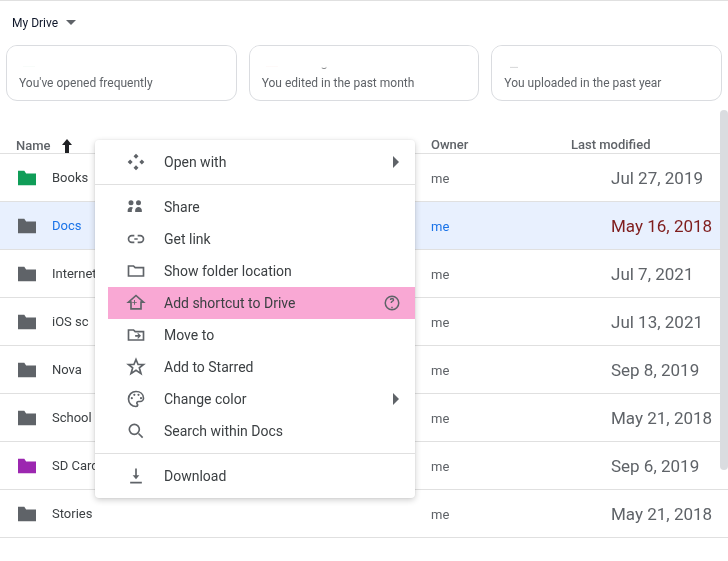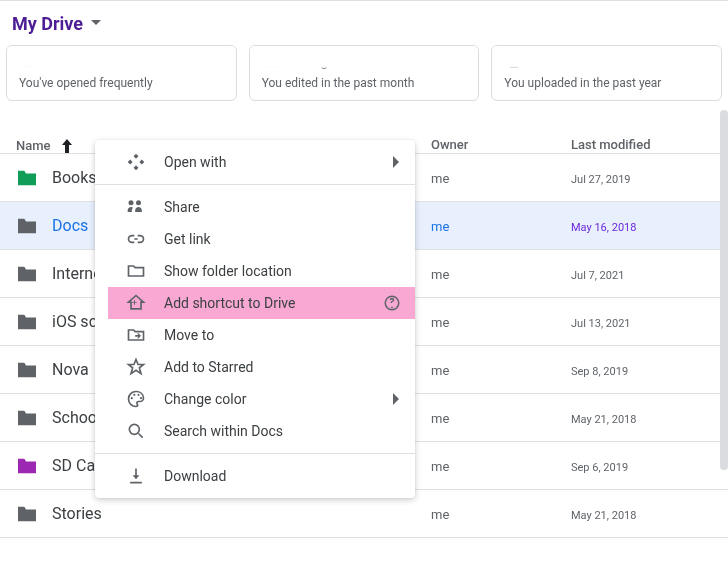--- a/index.html
+++ b/index.html
@@ -1,49 +1,49 @@
 <!DOCTYPE html>
 <html><head>
   <meta charset="utf-8">
   <style>
     * { margin: 0; padding: 0; box-sizing: border-box; font-family: Roboto, 'Segoe UI', Arial, sans-serif; }
     body { width: 728px; height: 561px; background: #fff; position: relative; overflow: hidden; }
     .top-border { border-top: 1px solid #e0e0e0; }
 
     .page-header { display: flex; align-items: center; padding: 4px 10px 4px 12px; height: 44px; }
-    .page-title { font-size: 18px; color: #4c1d95; font-weight: 700; }
+    .page-title { font-size: 12px; color: #0f172a; font-weight: 400; }
     .pg-dd { margin-left: 8px; }
 
     .cards-row { display: flex; gap: 12px; padding: 0 6px 6px; }
-    .card { flex: 1; border: 1px solid #dadce0; border-radius: 6px; padding: 6px 12px 10px; min-height: 52px; position: relative; overflow: hidden; }
+    .card { flex: 1; border: 1px solid #dadce0; border-radius: 11px; padding: 6px 12px 10px; min-height: 52px; position: relative; overflow: hidden; }
     .card-title-row { display: flex; align-items: center; height: 18px; overflow: hidden; }
     .card-icon-slot { width: 20px; height: 18px; margin-right: 10px; display: flex; align-items: center; justify-content: center; }
     .card-title { font-size: 13px; color: #3c4043; white-space: nowrap; overflow: hidden; text-overflow: ellipsis; }
     .card-sub { margin-top: 6px; font-size: 12px; color: #5f6368; }
     .card-trunc { position: absolute; left: 0; top: 0; right: 0; height: 24px; background: linear-gradient(#fff 85%, rgba(255,255,255,0)); pointer-events: none; }
 
     .list-head { display: flex; align-items: flex-end; height: 40px; padding: 0 6px; margin-top: 6px; }
     .col-name { flex: 0 0 425px; display: flex; align-items: center; padding-left: 10px; }
     .col-owner { flex: 0 0 140px; }
     .col-mod { flex: 1; }
     .head-lbl { font-size: 13px; color: #5f6368; font-weight: 500; }
     .arrow-up { margin-left: 10px; }
 
     .rows { border-top: 1px solid #e0e0e0; }
     .row { display: flex; align-items: center; height: 48px; border-bottom: 1px solid #e0e0e0; padding: 0 6px; }
     .row .col-name { display: flex; align-items: center; gap: 14px; }
-    .row .fname { font-size: 16px; color: #3c4043; }
+    .row .fname { font-size: 13px; color: #3c4043; }
     .row .owner { font-size: 13px; color: #5f6368; }
-    .row .modv { font-size: 11px; color: #5f6368; }
+    .row .modv { font-size: 17px; color: #5f6368; margin-left: 40px; }
     .folder-icon { width: 22px; height: 18px; }
 
     .row.selected { background: #e8f0fe; }
     .row.selected .fname { color: #1a73e8; }
     .row.selected .owner { color: #1a73e8; }
-    .row.selected .modv { color: #6d28d9; }
+    .row.selected .modv { color: #7f1d1d; }
 
     
     .ctx { position: absolute; left: 95px; top: 140px; width: 320px; background: #fff;
       border-radius: 4px; box-shadow: 0 2px 6px rgba(0,0,0,.20), 0 0 0 1px rgba(0,0,0,.02);
       padding: 6px 0; z-index: 50; }
     .ctx-item { display: flex; align-items: center; height: 32px; padding: 0 16px; cursor: default; font-size: 14px; color: #3c4043; position: relative; margin-left: 13px; }
     .ctx-item.hi { background: #f9a8d4; }
     .ctx-ic { width: 24px; height: 24px; display: flex; align-items: center; justify-content: center; margin-right: 16px; color: #5f6368; }
     .ctx-div { height: 1px; background: #e0e0e0; margin: 6px 0; }
     .ctx-trail { position: absolute; right: 14px; display: flex; align-items: center; color: #5f6368; }

